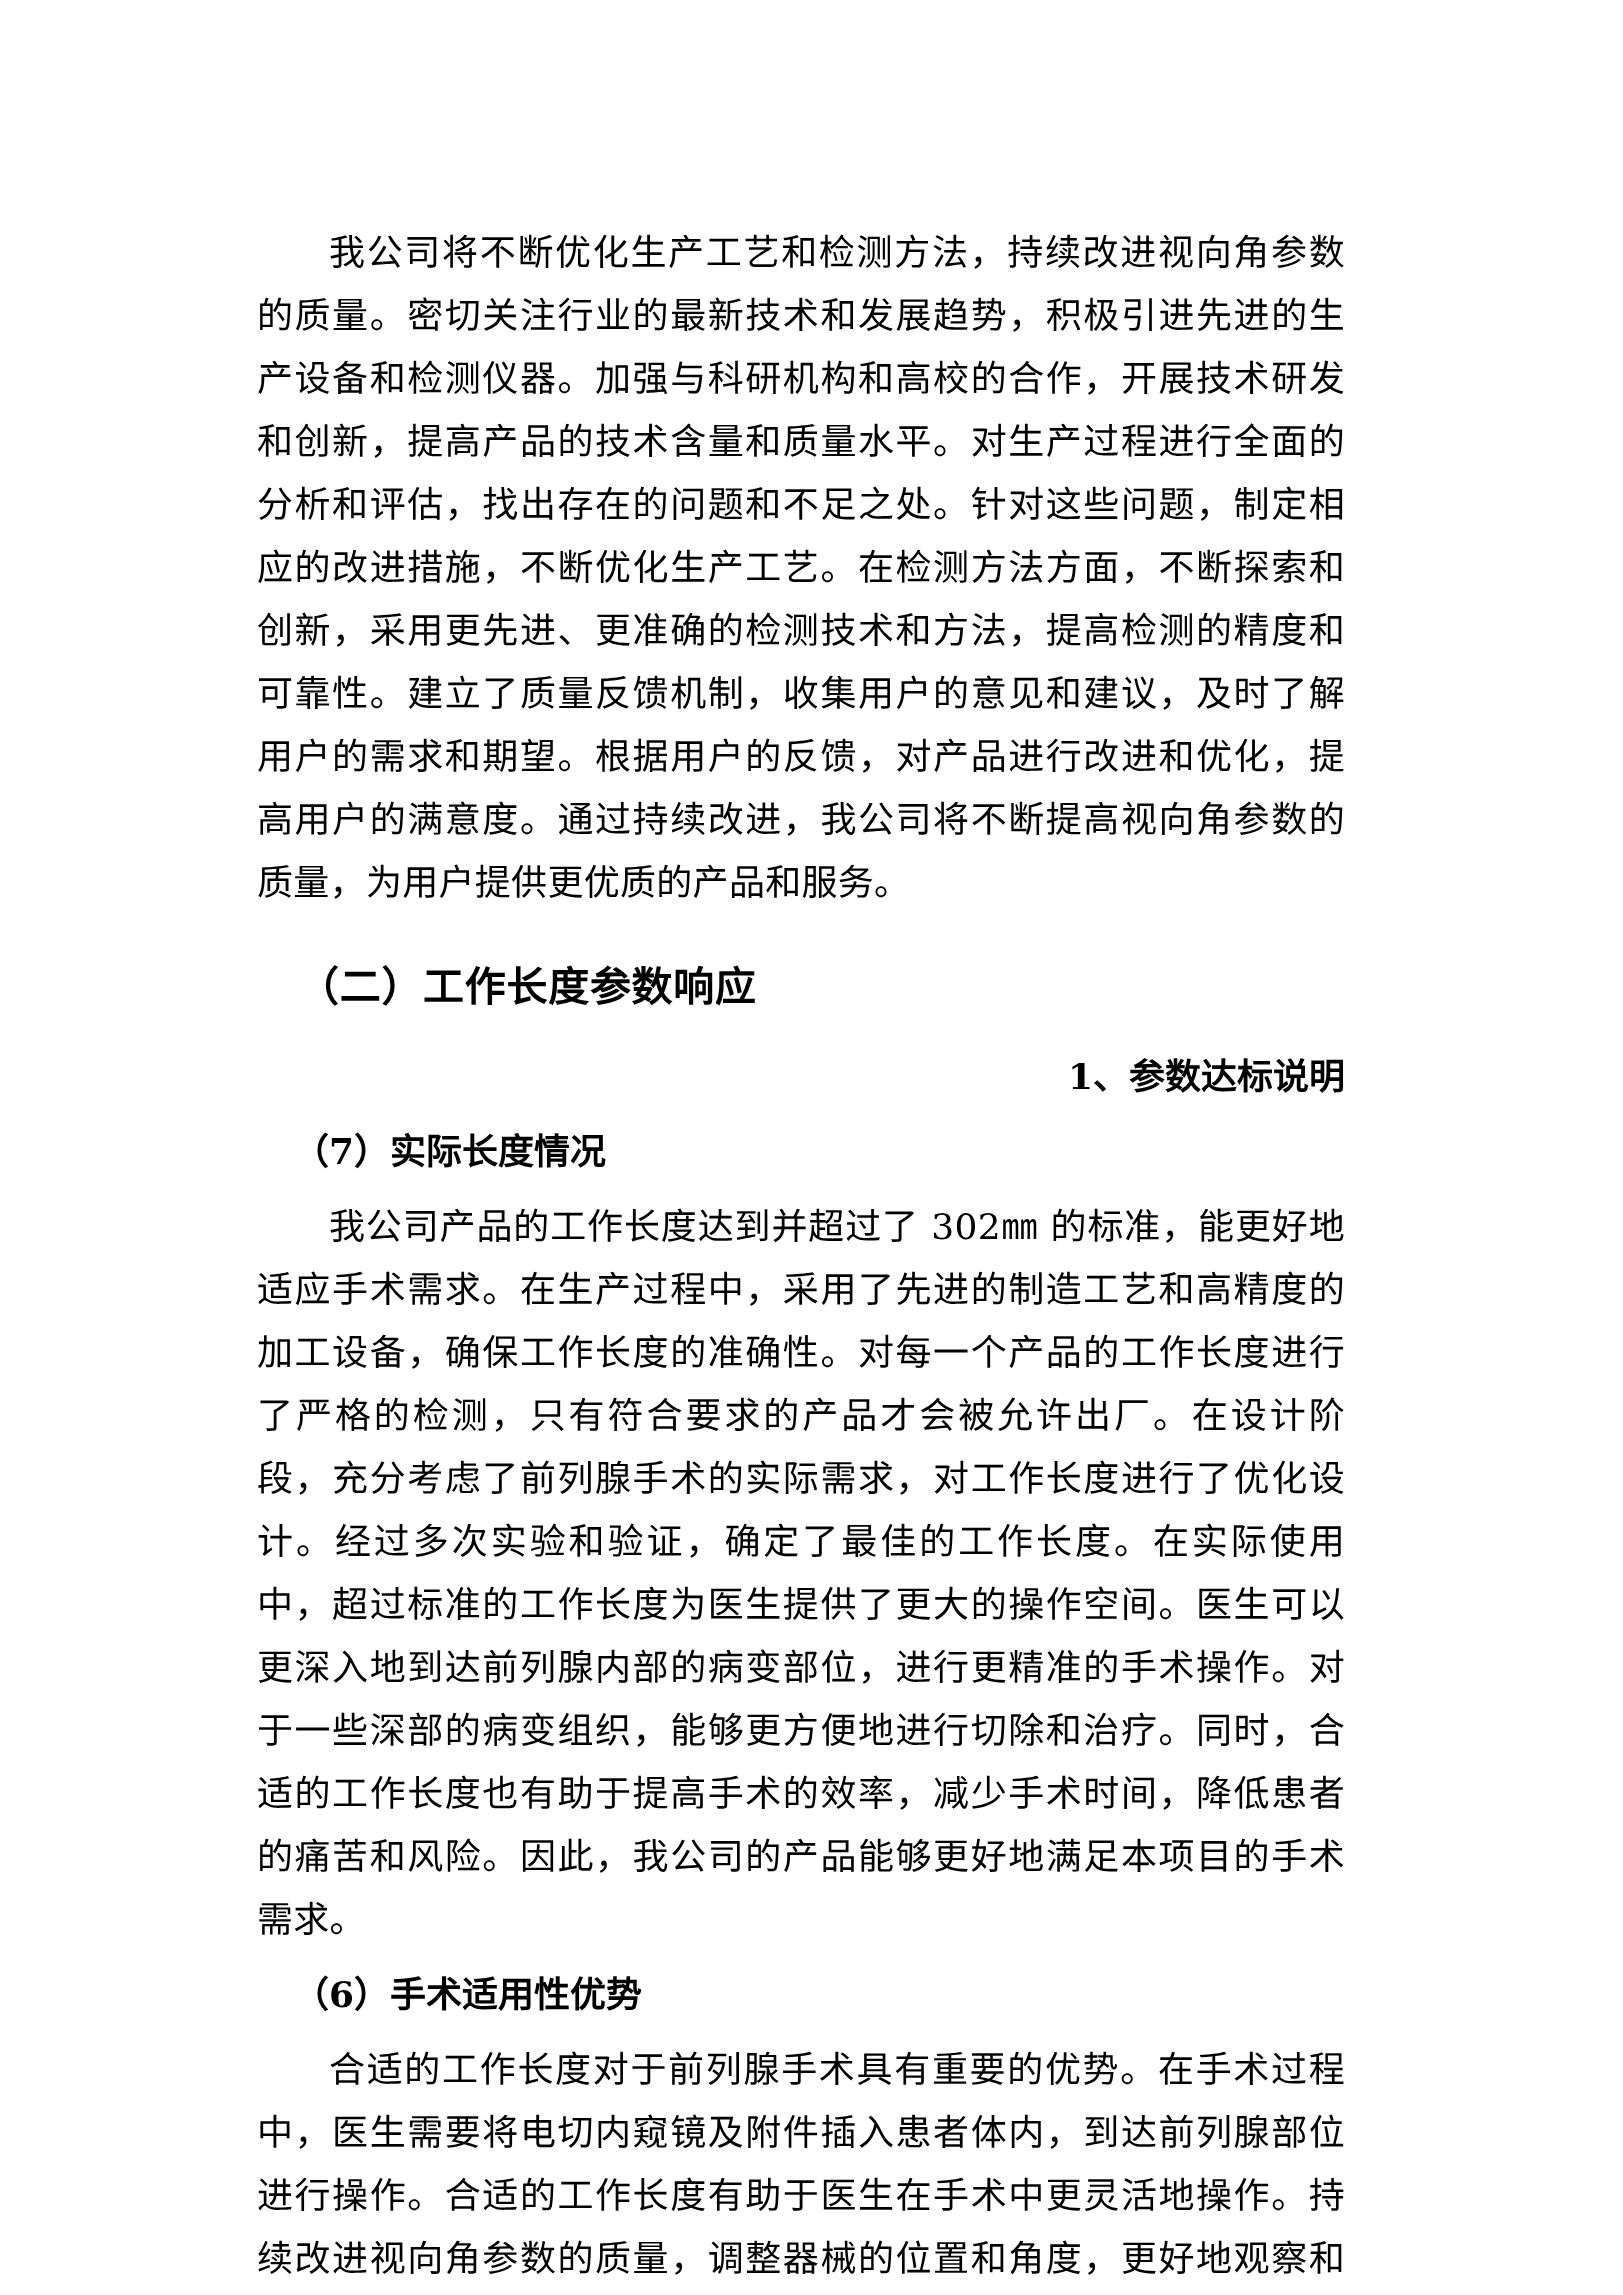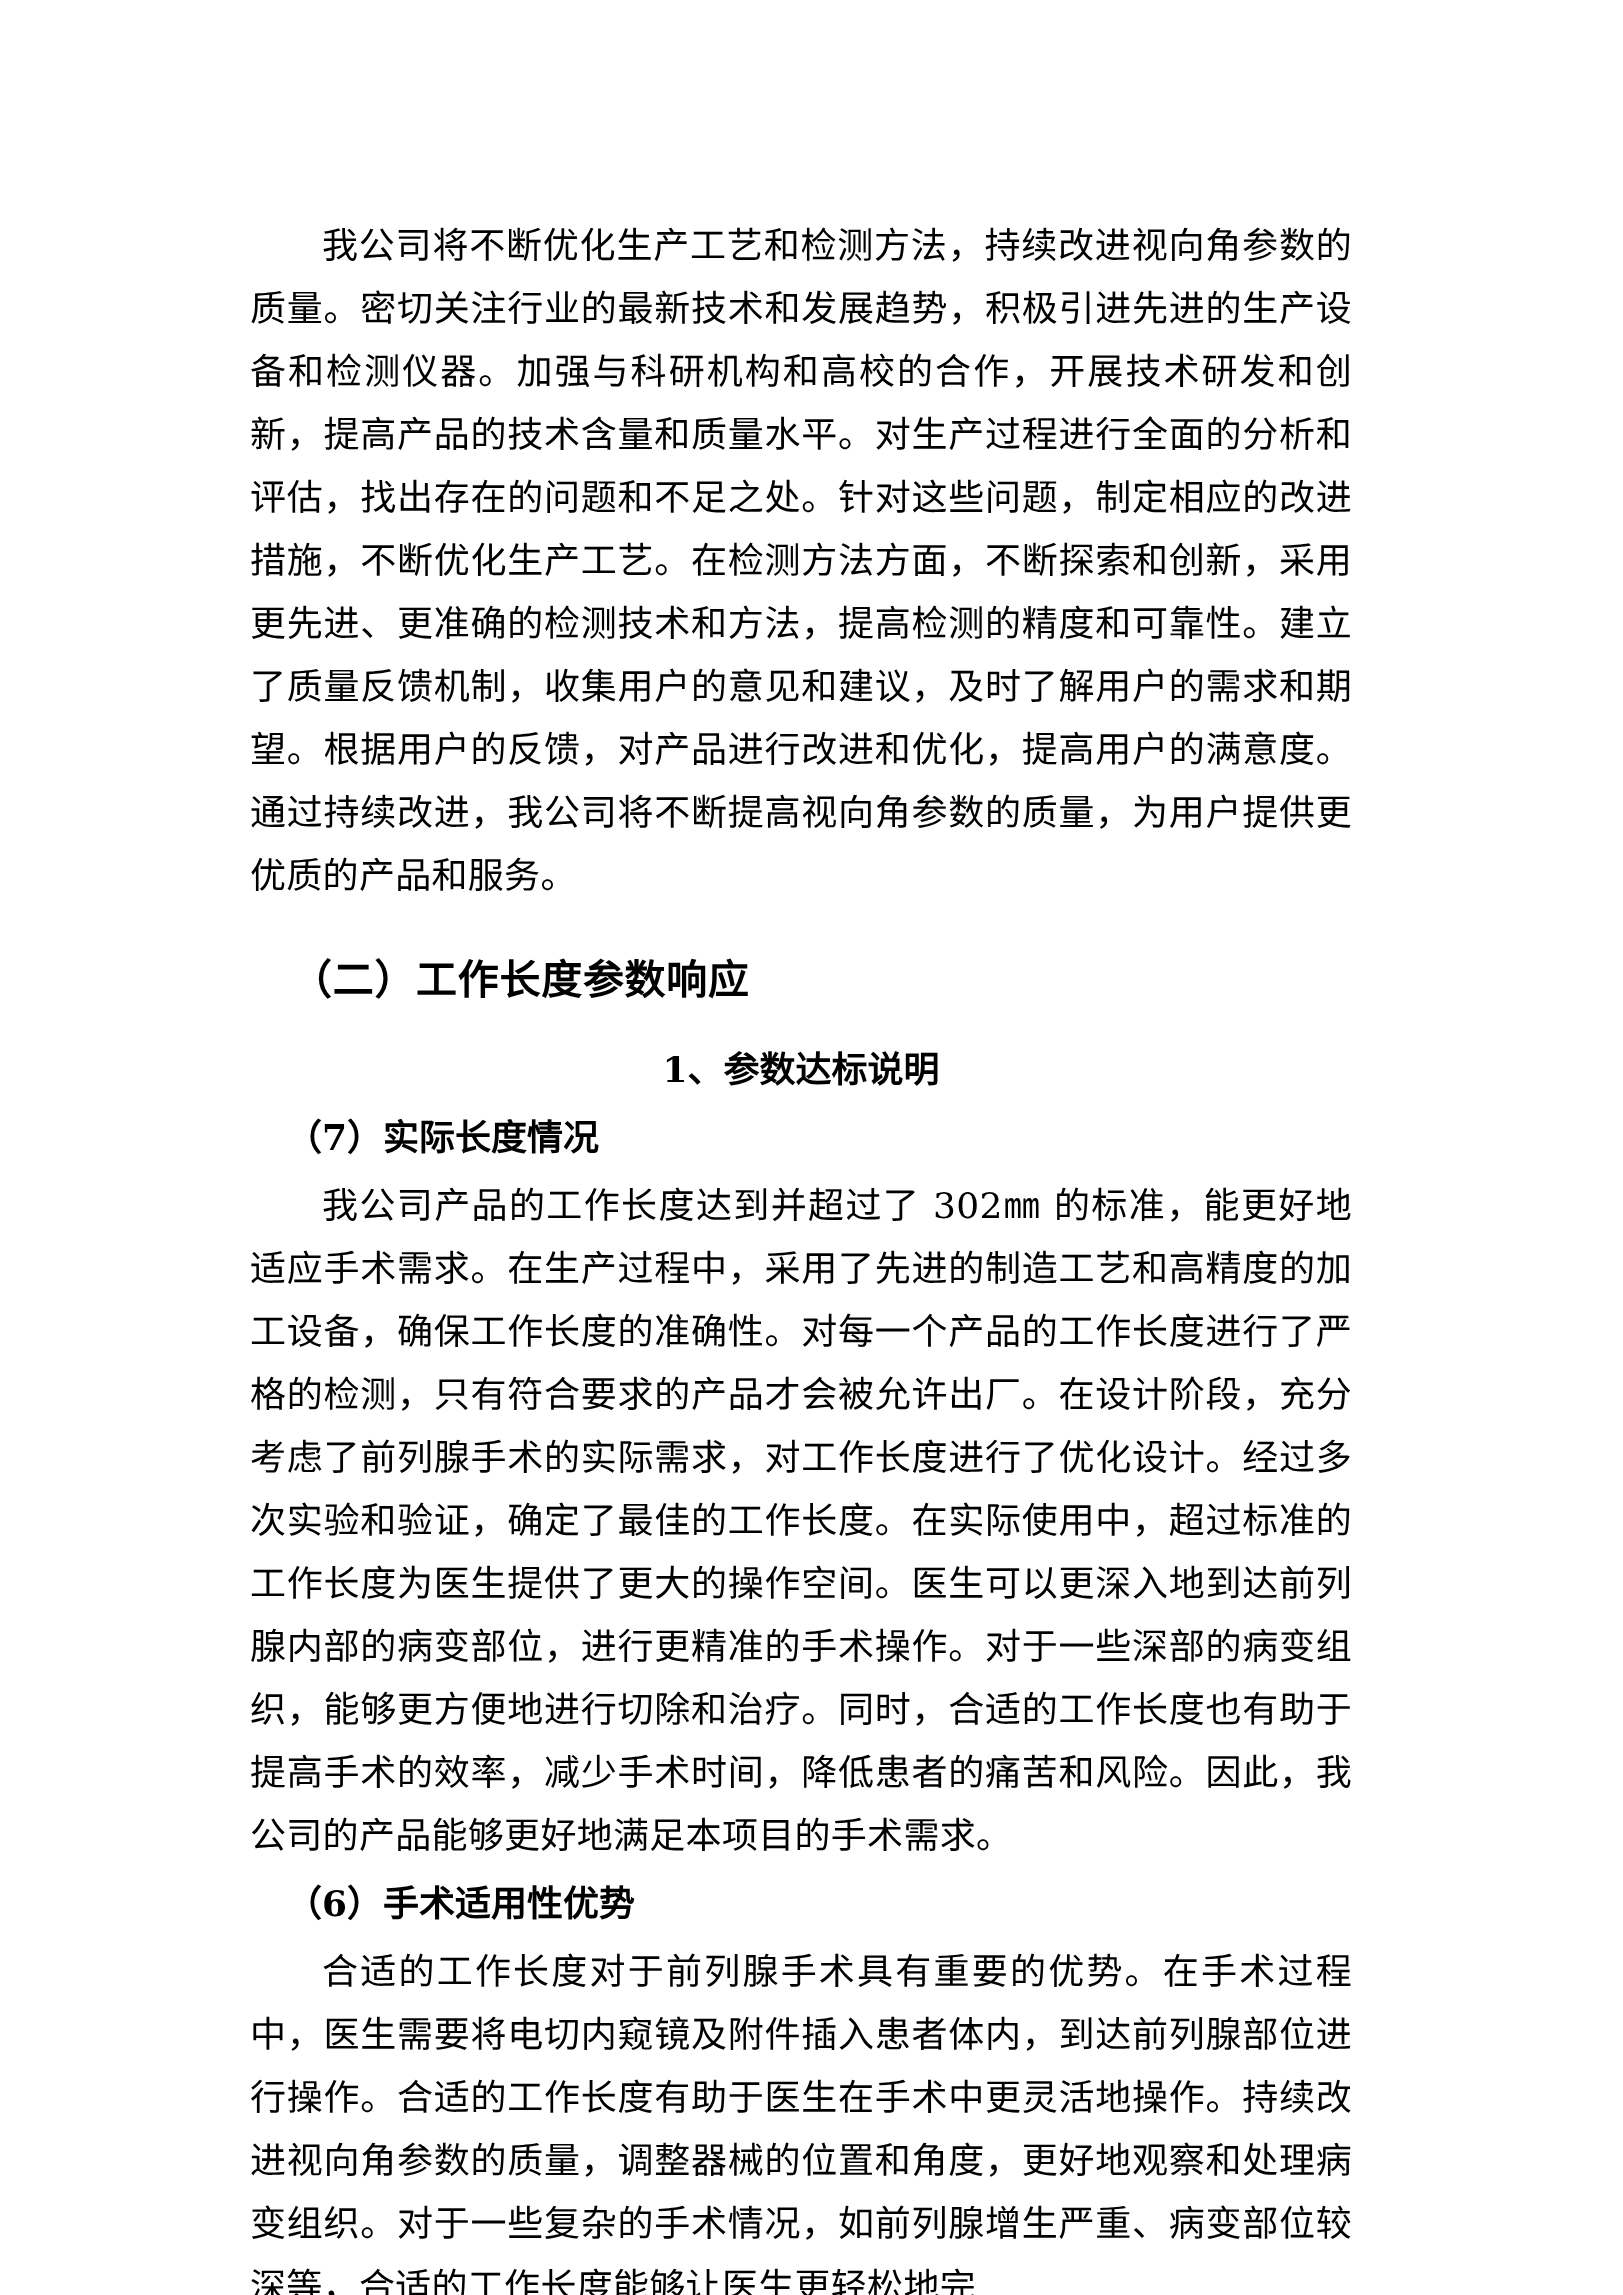--- a/index.html
+++ b/index.html
@@ -24,21 +24,21 @@
     width: 1112px;
   }
 
   
   .para,
   .heading-2,
   .heading-3,
   .heading-4 {
     font-family: "DejaVu Serif", "Liberation Serif", serif;
     color: #000000;
-    margin: 5px;
+    margin: 12px;
     padding: 0;
     text-align: justify;
     text-justify: inter-ideograph;
     word-break: break-all;
     -webkit-font-smoothing: antialiased;
   }
 
   
   .para {
     font-size: 36px;
@@ -54,21 +54,21 @@
     text-indent: 41px;
     text-align: left;
     letter-spacing: 0.7px;
   }
 
   
   .heading-3 {
     font-size: 36px;
     line-height: 63px;
     text-indent: 0;
-    text-align: center;
+    text-align: right;
   }
 
   
   .heading-4 {
     font-size: 36px;
     line-height: 63px;
     text-indent: 36px;
     text-align: left;
   }
 

